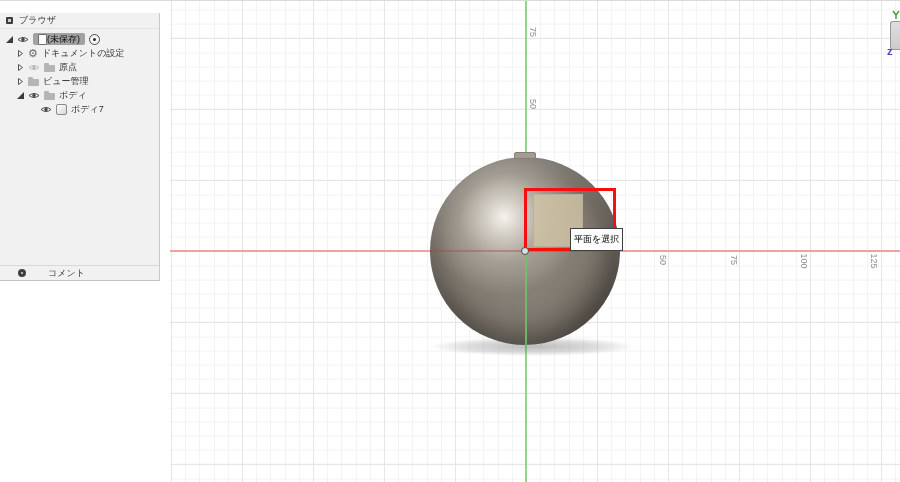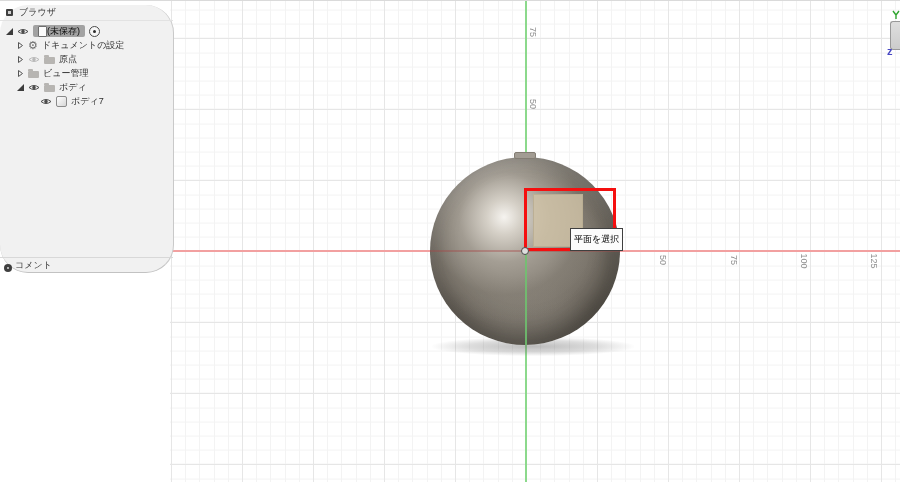--- a/index.html
+++ b/index.html
@@ -1,21 +1,21 @@
 <!DOCTYPE html>
 <html><head>
 <meta charset="utf-8">
 <style>
   html,body{margin:0;padding:0;background:#fff;}
   .app{position:relative;width:900px;height:482px;background:#fff;overflow:hidden;
        border-top:1px solid #dadada;font-family:"Liberation Sans",sans-serif;
        -webkit-font-smoothing:antialiased;}
   
-  .browser-panel{position:absolute;left:0;top:4px;width:174px;height:268px;background:#f1f1f1;
-       border-right:1px solid #c9c9c9;border-bottom:1px solid #c2c2c2;z-index:10;box-sizing:border-box;border-radius:28px;}
+  .browser-panel{position:absolute;left:0;top:12px;width:160px;height:268px;background:#f1f1f1;
+       border-right:1px solid #c9c9c9;border-bottom:1px solid #c2c2c2;z-index:10;box-sizing:border-box;}
   .panel-header{height:15px;display:flex;align-items:center;gap:6px;padding-left:6px;
        font-size:9px;color:#333;border-bottom:1px solid #e2e2e2;}
   .hdr-icon{width:7px;height:7px;background:#3f3f3f;border-radius:1px;position:relative;flex:0 0 auto;}
   .hdr-icon::after{content:"";position:absolute;left:2px;top:2px;width:3px;height:3px;background:#cfcfcf;}
   .tree{padding-top:3px;}
   .trow{height:14px;display:flex;align-items:center;gap:4px;font-size:9px;color:#2e2e2e;white-space:nowrap;}
   .ind0{padding-left:6px;} .ind1{padding-left:17px;} .ind2{padding-left:40px;}
   .exp-open{width:0;height:0;border-left:7px solid transparent;border-bottom:7px solid #3c3c3c;flex:0 0 auto;}
   .exp-closed{flex:0 0 auto;display:flex;}
   .eye{flex:0 0 auto;display:flex;}
@@ -24,21 +24,21 @@
   .doc-icon{width:7px;height:9px;background:#fbfbfb;border:1px solid #6e6e6e;border-radius:1px;flex:0 0 auto;}
   .radio{width:9px;height:9px;border:1px solid #4a4a4a;border-radius:50%;background:#f7f7f7;
         display:flex;align-items:center;justify-content:center;flex:0 0 auto;}
   .radio span{width:3px;height:3px;background:#2b2b2b;border-radius:50%;}
   .gear{font-size:11px;color:#6a6a6a;line-height:9px;flex:0 0 auto;}
   .folder{width:11px;height:7px;background:#b7b5b2;border-radius:1px;position:relative;flex:0 0 auto;margin-top:2px;}
   .folder::before{content:"";position:absolute;top:-2px;left:0;width:5px;height:2px;background:#b7b5b2;border-radius:1px 1px 0 0;}
   .body-icon{width:9px;height:9px;border:1px solid #8a8a8a;border-radius:2px;
         background:linear-gradient(135deg,#ffffff,#d6d6d6);flex:0 0 auto;}
   .comments-bar{position:absolute;left:0;top:252px;width:100%;height:15px;border-top:1px solid #d8d8d8;
-        display:flex;align-items:flex-end;gap:3px;padding-left:4px;font-size:9px;color:#333;box-sizing:border-box;}
+        display:flex;align-items:center;gap:22px;padding-left:18px;font-size:9px;color:#333;box-sizing:border-box;}
   .cmt-icon{width:8px;height:8px;background:#3f3f3f;border-radius:50%;position:relative;flex:0 0 auto;}
   .cmt-icon::after{content:"";position:absolute;left:3px;top:3px;width:2px;height:2px;background:#d8d8d8;border-radius:50%;}
   
   .viewport{position:absolute;left:170px;top:0;width:730px;height:482px;background:#fff;overflow:hidden;
     background-image:
       repeating-linear-gradient(to right,#e6e6e6 0,#e6e6e6 1px,transparent 1px,transparent 71px),
       repeating-linear-gradient(to bottom,#e6e6e6 0,#e6e6e6 1px,transparent 1px,transparent 71px),
       repeating-linear-gradient(to right,#f3f3f3 0,#f3f3f3 1px,transparent 1px,transparent 14.2px),
       repeating-linear-gradient(to bottom,#f3f3f3 0,#f3f3f3 1px,transparent 1px,transparent 14.2px);
     background-position:1px 0,0 37px,1px 0,0 8.6px;}

